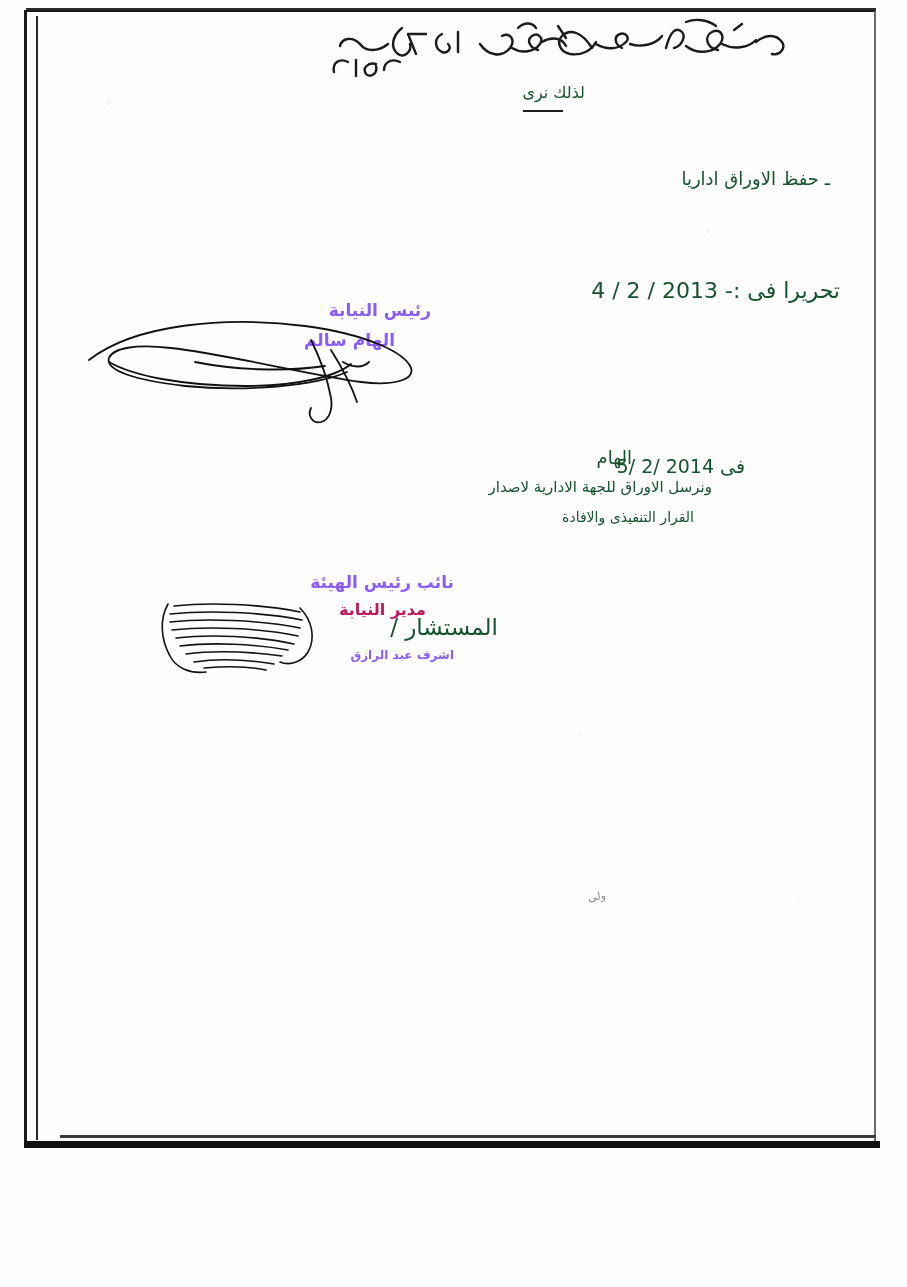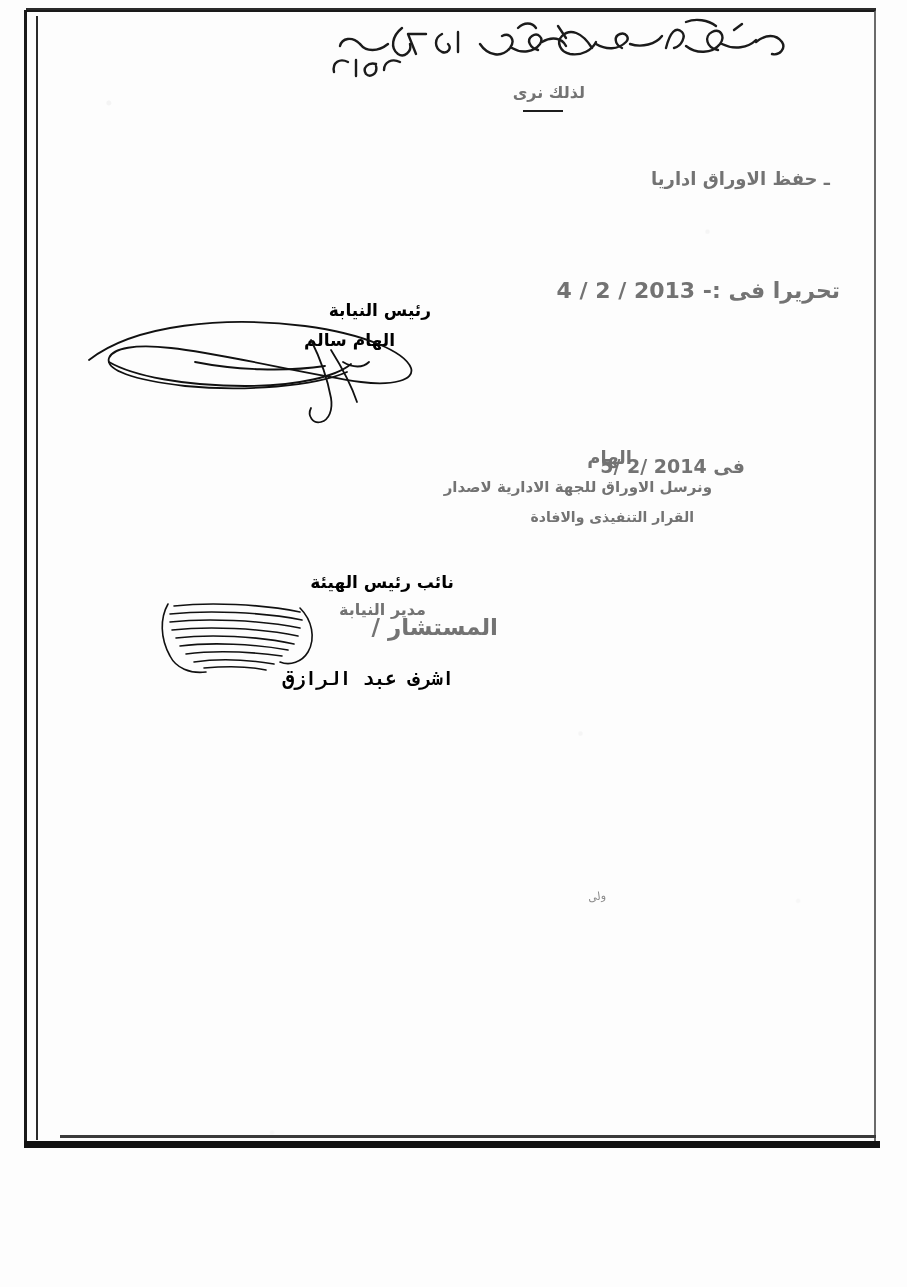--- a/index.html
+++ b/index.html
@@ -93,25 +93,25 @@
     left: 330px;
     top: 14px;
     width: 560px;
     height: 64px;
   }
 
   
   .typed {
     position: absolute;
     font-family: "DejaVu Sans", sans-serif;
-    color: #737373;
+    color: #14532d;
     direction: rtl;
     text-align: right;
     white-space: nowrap;
-    font-weight: 700;
+    font-weight: 400;
     letter-spacing: 0px;
   }
 
   #line-lezalik { top: 83px; left: 0; width: 585px; font-size: 16px; }
   #underline-lezalik {
     position: absolute;
     top: 110px;
     left: 523px;
     width: 40px;
     height: 2px;
@@ -143,21 +143,21 @@
     left: 140px;
     top: 552px;
     width: 320px;
     height: 125px;
     margin-top: 20px;
   }
   .sig-caption {
     position: absolute;
     font-family: "DejaVu Sans", sans-serif;
     font-weight: 700;
-    color: #000000;
+    color: #8b5cf6;
     direction: rtl;
     white-space: nowrap;
   }
 
   
   #stray-mark-1 {
     position: absolute;
     left: 588px;
     top: 890px;
     font-size: 11px;
@@ -246,22 +246,22 @@
   <div class="typed" id="line-fi-2014">
     <span>فى</span>
     <span class="num">2014 /2 /5</span>
   </div>
   <div class="typed" id="line-nawafiq">الهام</div>
   <div class="typed" id="line-send1">ونرسل الاوراق للجهة الادارية لاصدار</div>
   <div class="typed" id="line-send2">القرار التنفيذى والافادة</div>
 
   <div id="signature-block-2">
     <div class="sig-caption" style="right:6px; top:0px; font-size:17px;">نائب رئيس الهيئة</div>
-    <div class="sig-caption" style="right:34px; top:28px; font-size:16px; color:#737373;">مدير النيابة</div>
-    <div class="sig-caption" style="right:6px; top:95px; font-size:19px;font-family:Liberation Mono, monospace;">اشرف عبد الرازق</div>
+    <div class="sig-caption" style="right:34px; top:28px; font-size:16px; color:#be185d;">مدير النيابة</div>
+    <div class="sig-caption" style="right:6px; top:76px; font-size:12px;">اشرف عبد الرازق</div>
     <svg style="position:absolute;left:10px;top:22px;" width="220" height="90" viewBox="0 0 220 90" xmlns="http://www.w3.org/2000/svg">
       <g fill="none" stroke="#111" stroke-width="1.6" stroke-linecap="round">
         <path d="M24 12 C 60 8, 110 10, 150 18"></path>
         <path d="M20 20 C 58 16, 112 18, 152 26"></path>
         <path d="M20 28 C 56 24, 110 26, 150 34"></path>
         <path d="M22 36 C 58 32, 110 34, 148 42"></path>
         <path d="M26 44 C 60 40, 108 42, 144 50"></path>
         <path d="M30 52 C 62 48, 104 50, 138 56"></path>
         <path d="M36 60 C 66 56, 102 58, 132 62"></path>
         <path d="M44 68 C 70 64, 100 66, 124 70"></path>

